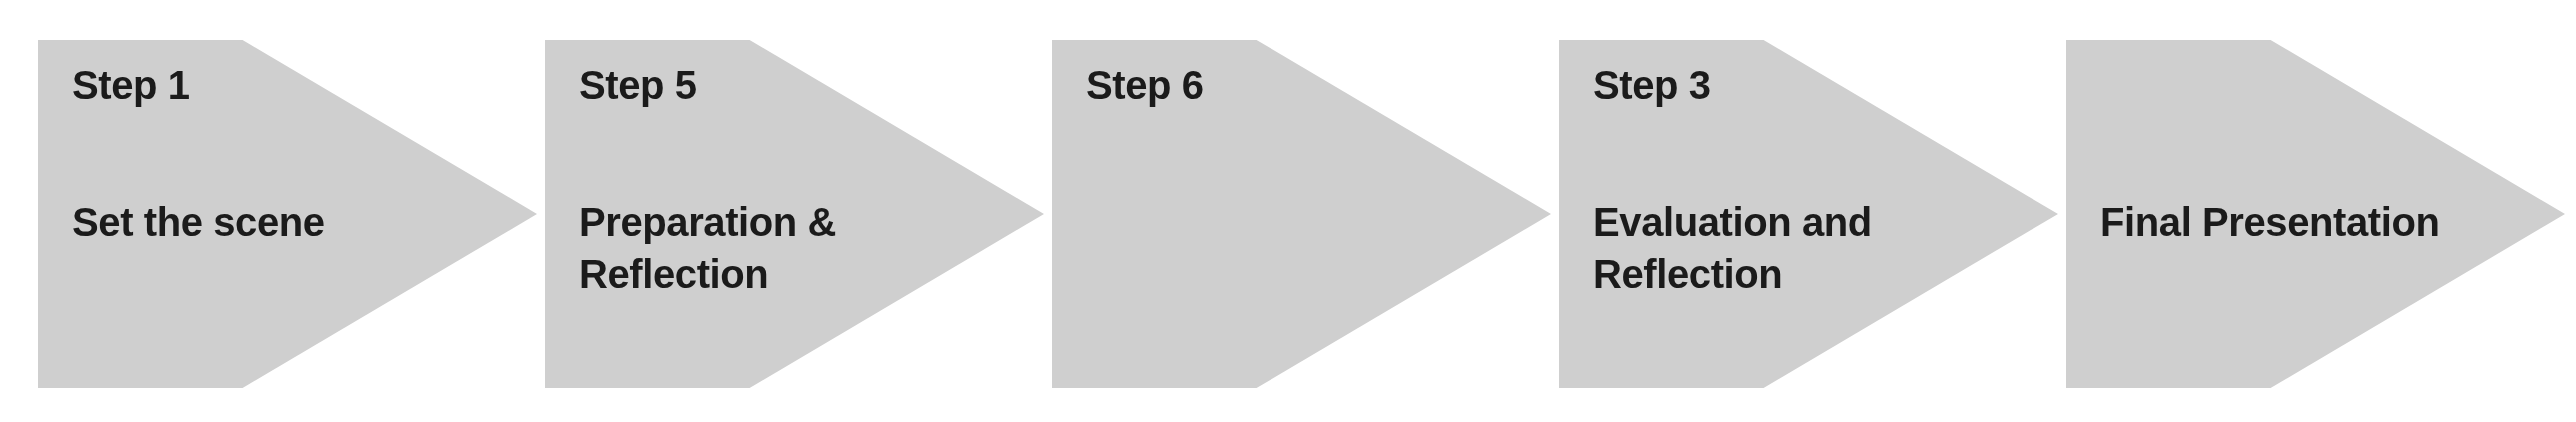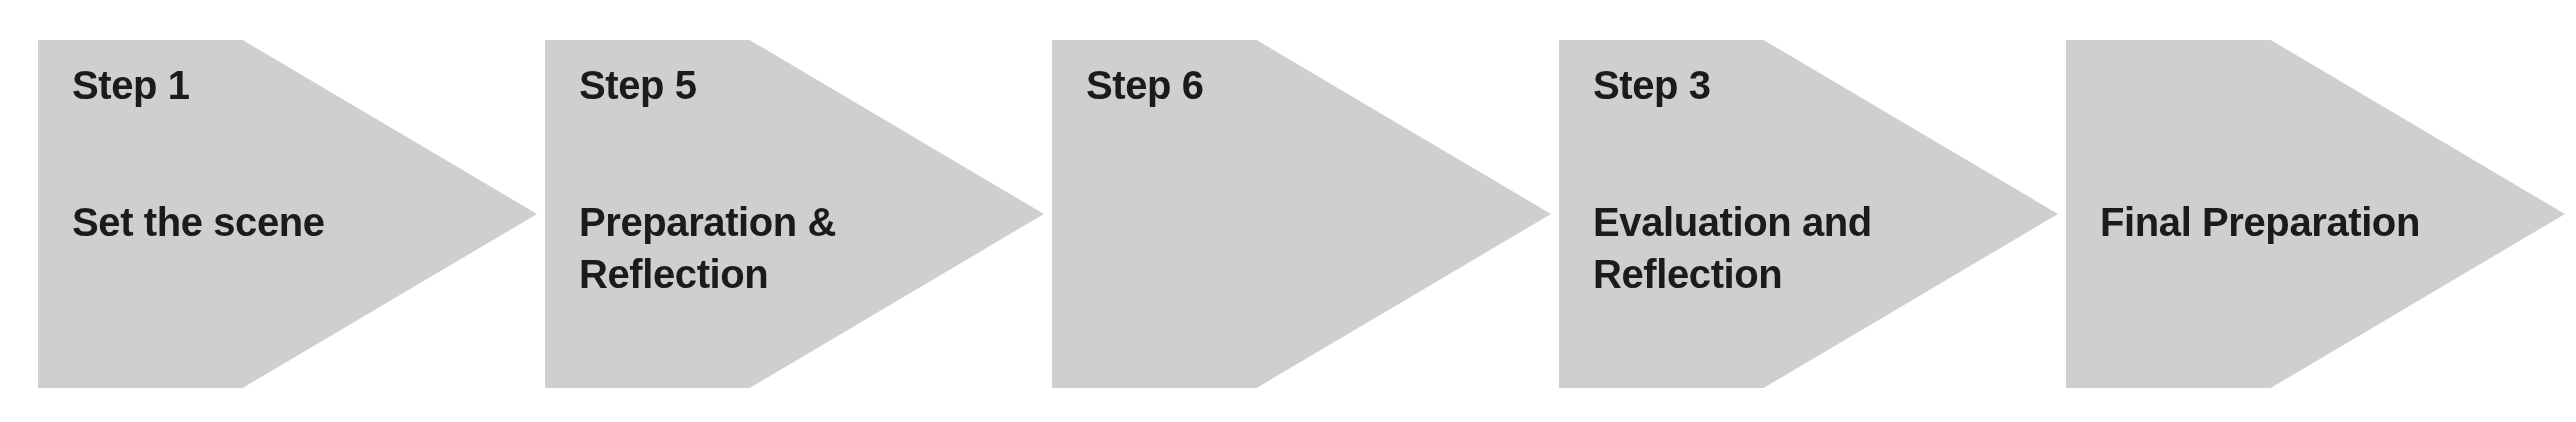--- a/index.html
+++ b/index.html
@@ -75,18 +75,18 @@
       <div class="step-label">Step 6</div>
     </div>
 
     <div class="step">
       <div class="step-label">Step 3</div>
       <div class="step-title">Evaluation and
 Reflection</div>
     </div>
 
     <div class="step">
-      <div class="step-title">Final Preparation</div>
+      <div class="step-title">Final Presentation</div>
     </div>
 
   </div>
 </div>
 
 
 </body></html>

